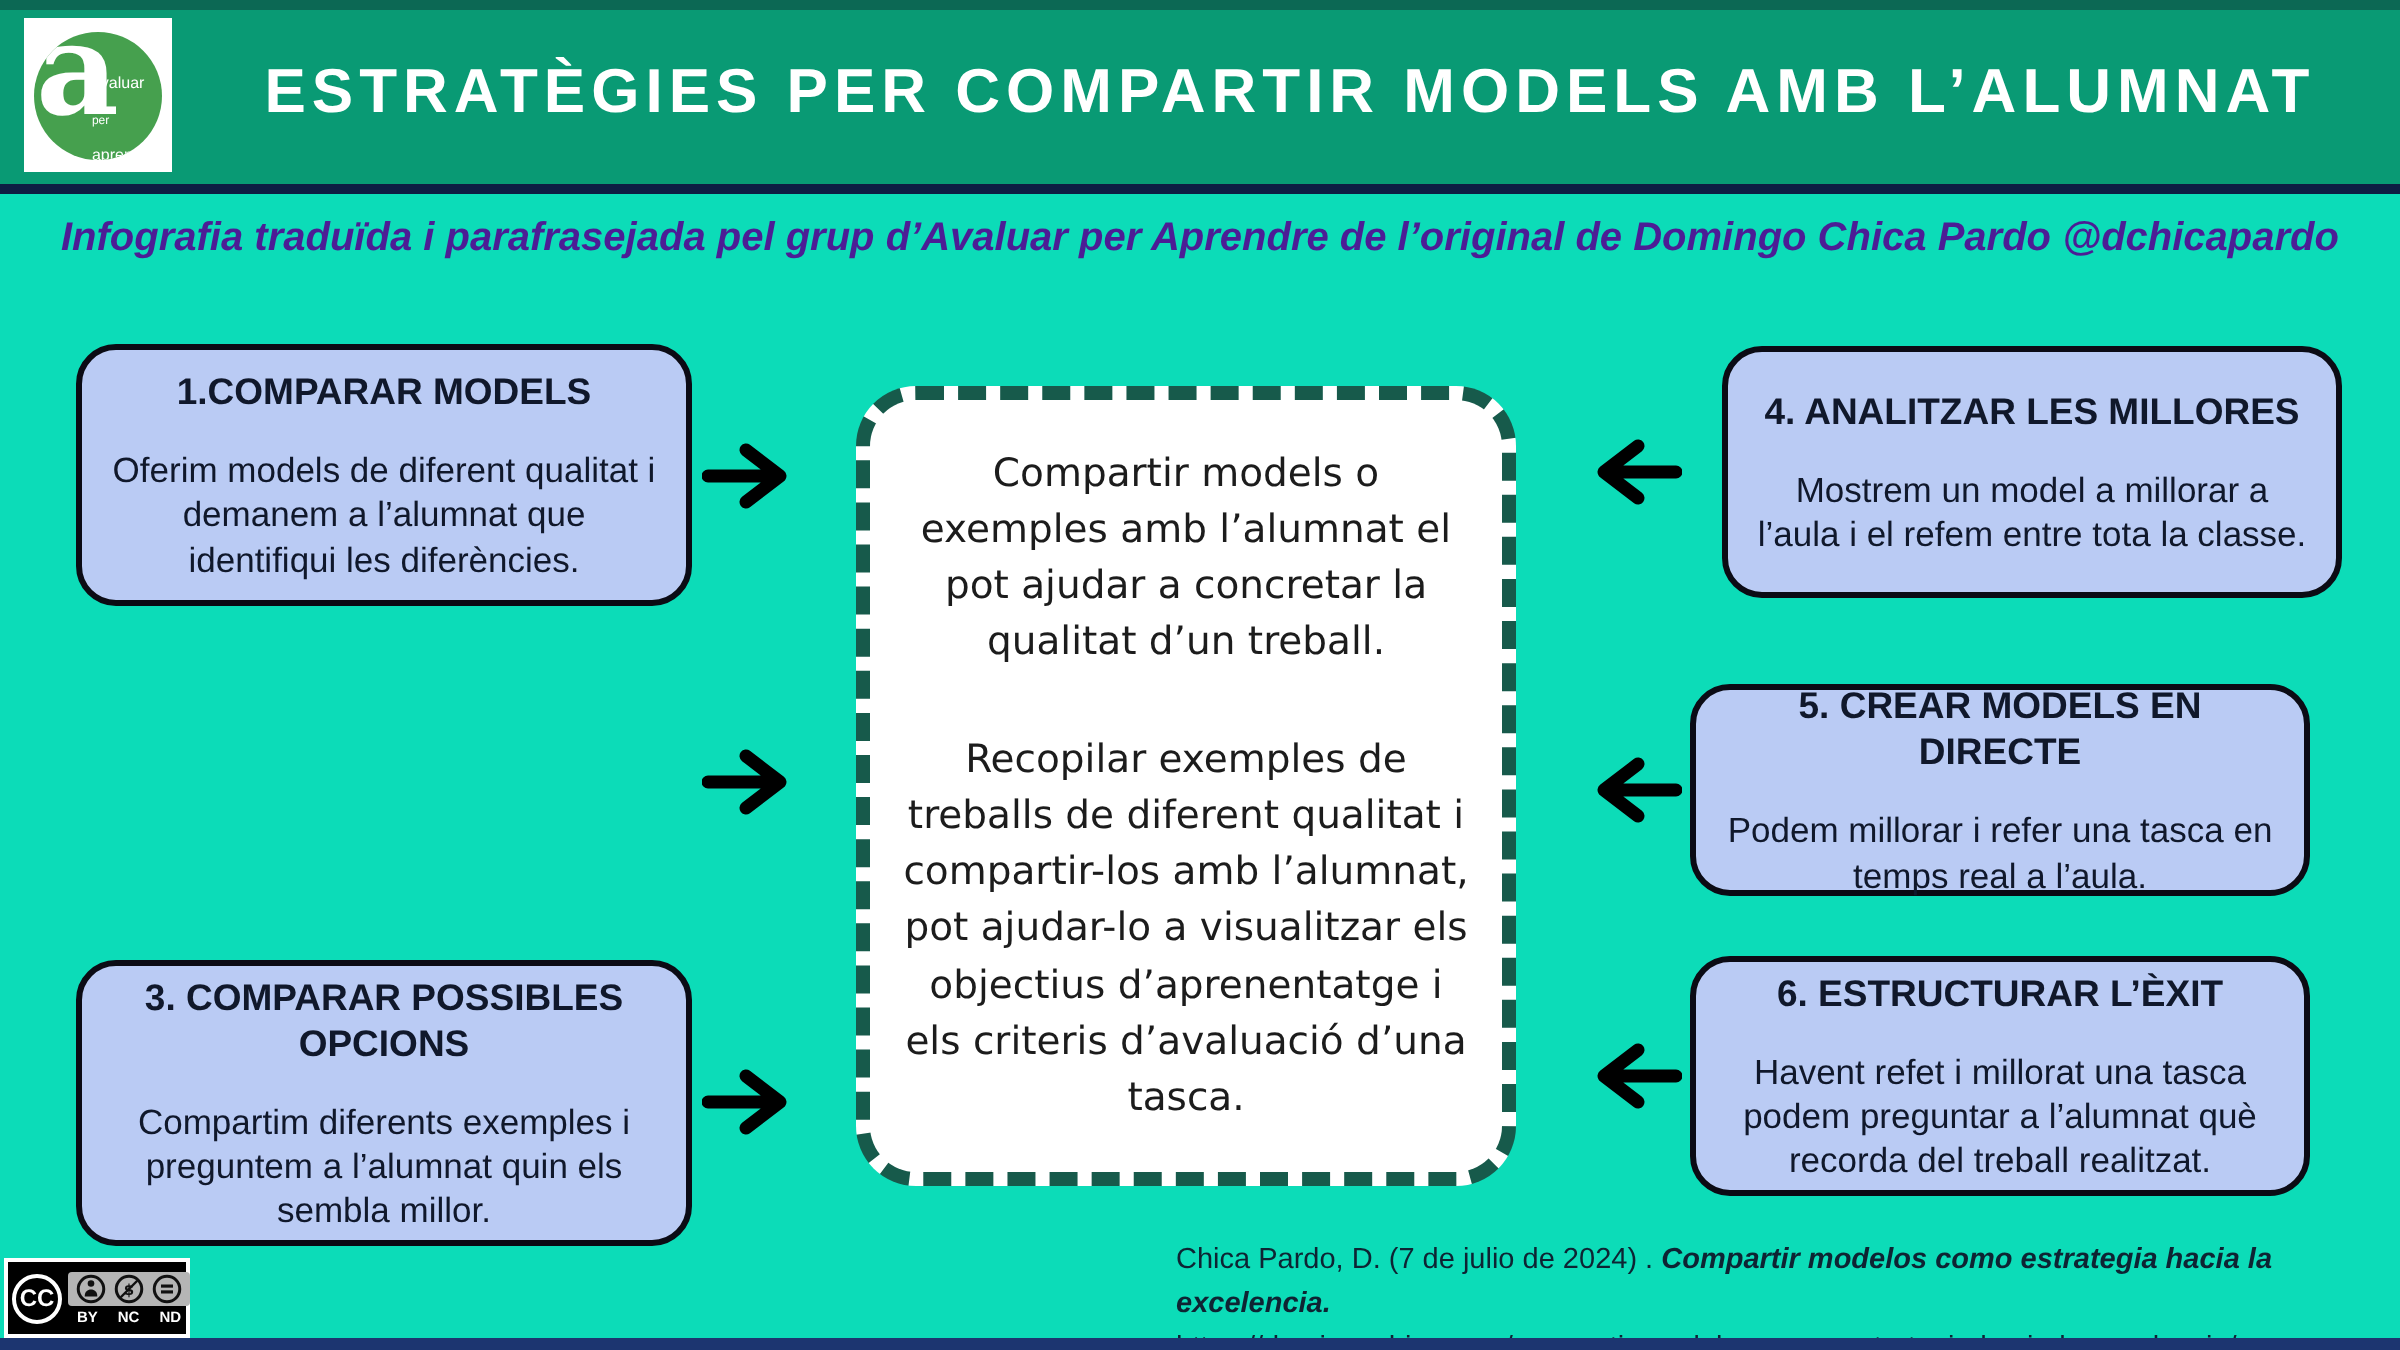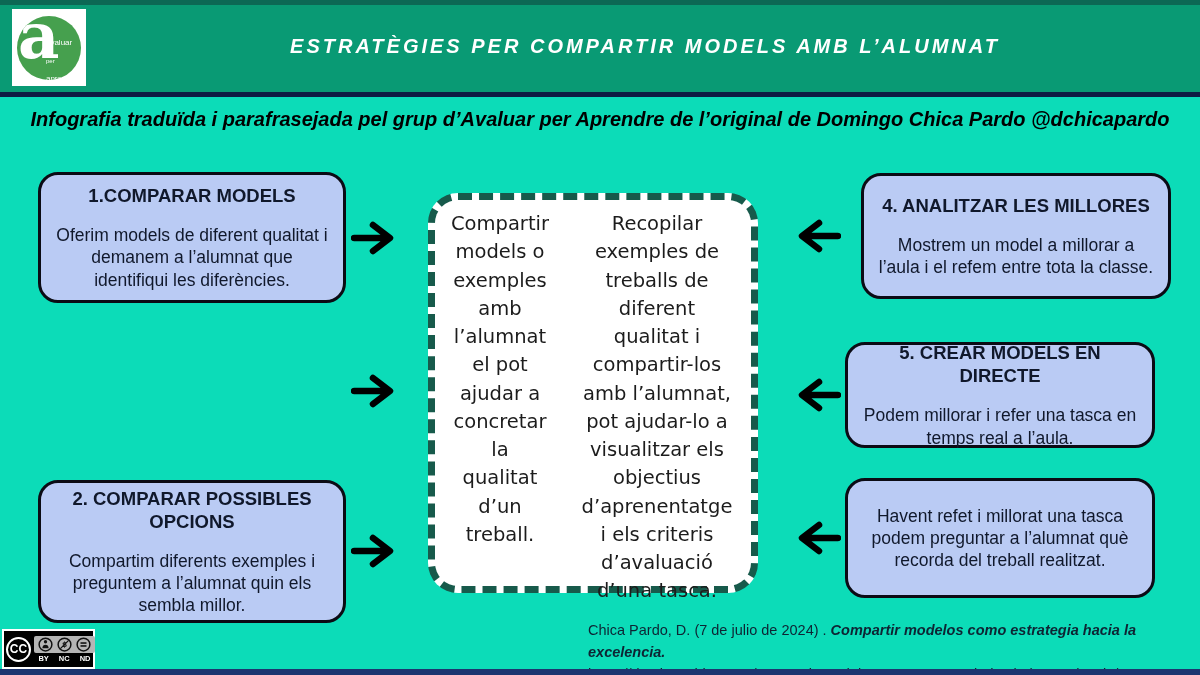--- a/index.html
+++ b/index.html
@@ -14,41 +14,41 @@
   .bottom-bar{position:absolute;left:0;bottom:0;width:1200px;height:6px;background:#1c3570;}
   .logo{position:absolute;left:12px;top:9px;width:74px;height:77px;background:#ffffff;
         display:flex;align-items:center;justify-content:center;}
   .logo-circle{width:64px;height:64px;border-radius:50%;background:#46a04e;position:relative;overflow:hidden;}
   .logo-a{position:absolute;left:1px;top:-12px;font-size:64px;font-weight:bold;color:#ffffff;
           font-family:"DejaVu Serif",serif;line-height:1;}
   .logo-text{position:absolute;right:3px;top:15px;color:#ffffff;text-align:left;line-height:1.15;}
   .logo-text .l1,.logo-text .l3{font-size:8px;}
   .logo-text .l2{font-size:6px;}
   .page-title{position:absolute;left:95px;top:0;width:1100px;height:92px;display:flex;
-        align-items:center;justify-content:center;color:#ffffff;font-size:20px;font-weight:bold;
-        letter-spacing:3px;white-space:nowrap;font-style:italic;}
+        align-items:center;justify-content:center;color:#ffffff;font-size:31px;font-weight:bold;
+        letter-spacing:3px;white-space:nowrap;}
   
   .subtitle{position:absolute;left:0;top:108px;width:1200px;text-align:center;
-        font-style:italic;font-weight:bold;font-size:20px;color:#000000;}
+        font-style:italic;font-weight:bold;font-size:20px;color:#4c1d95;}
   
   .sbox{position:absolute;background:#bacbf4;border:3px solid #0b0b14;border-radius:20px;
         display:flex;flex-direction:column;justify-content:center;text-align:center;
         padding:8px 12px;box-sizing:border-box;color:#10182b;gap:15px;}
   .sbox .t{font-weight:800;font-size:18.5px;line-height:1.25;margin-bottom:2px;}
   .sbox .b{font-size:17.5px;line-height:1.27;}
   #box1{left:38px;top:172px;width:308px;height:131px;}
   #box2{left:38px;top:318px;width:308px;height:146px;}
   #box3{left:38px;top:480px;width:308px;height:143px;}
   #box4{left:845px;top:173px;width:310px;height:126px;margin-left:16px;}
   #box5{left:845px;top:342px;width:310px;height:106px;}
   #box6{left:845px;top:478px;width:310px;height:120px;}
   
   .center-box{position:absolute;left:428px;top:193px;width:330px;height:400px;background:#ffffff;
         border:7px dashed #175a4b;border-radius:30px;box-sizing:border-box;
-        display:flex;flex-direction:row;justify-content:center;gap:30px;
+        display:flex;flex-direction:column;justify-content:center;gap:30px;
         padding:10px 16px;text-align:center;font-size:19.5px;line-height:1.45;color:#1c1c1c;
         font-family:"DejaVu Sans",sans-serif;}
   
   .arrow{position:absolute;width:46px;height:36px;}
   #ar1{left:351px;top:220px;} #ar2{left:351px;top:373px;} #ar3{left:351px;top:533px;}
   #al1{left:795px;top:218px;} #al2{left:795px;top:377px;} #al3{left:795px;top:520px;}
   
   .citation{position:absolute;left:588px;top:620px;width:606px;font-size:14.5px;
         color:#0e2433;line-height:1.5;text-align:left;}
   .citation .it{font-style:italic;font-weight:bold;}
@@ -83,33 +83,34 @@
   <div class="top-strip"></div>
   <div class="header-sep"></div>
 
   <div class="subtitle">Infografia traduïda i parafrasejada pel grup d’Avaluar per Aprendre de l’original de Domingo Chica Pardo @dchicapardo</div>
 
   <div class="sbox" id="box1">
     <div class="t">1.COMPARAR MODELS</div>
     <div class="b">Oferim models de diferent qualitat i demanem a l’alumnat que identifiqui les diferències.</div>
   </div>
   <div class="sbox" id="box3">
-    <div class="t">2. COMPARAR POSSIBLES OPCIONS</div>
+    <div class="t">3. COMPARAR POSSIBLES OPCIONS</div>
     <div class="b">Compartim diferents exemples i preguntem a l’alumnat quin els sembla millor.</div>
   </div>
 
   <div class="sbox" id="box4">
     <div class="t">4. ANALITZAR LES MILLORES</div>
     <div class="b">Mostrem un model a millorar a l’aula i el refem entre tota la classe.</div>
   </div>
   <div class="sbox" id="box5">
     <div class="t">5. CREAR MODELS EN DIRECTE</div>
     <div class="b">Podem millorar i refer una tasca en temps real a l’aula.</div>
   </div>
   <div class="sbox" id="box6">
+    <div class="t">6. ESTRUCTURAR L’ÈXIT</div>
     <div class="b">Havent refet i millorat una tasca podem preguntar a l’alumnat què recorda del treball realitzat.</div>
   </div>
 
   <div class="center-box">
     <div>Compartir models o exemples amb l’alumnat el pot ajudar a concretar la qualitat d’un treball.</div>
     <div>Recopilar exemples de treballs de diferent qualitat i compartir-los amb l’alumnat, pot ajudar-lo a visualitzar els objectius d’aprenentatge i els criteris d’avaluació d’una tasca.</div>
   </div>
 
   <svg class="arrow" id="ar1" viewBox="0 0 46 36">
     <path d="M3 18 H32 M22 5 L39 18 L22 31" stroke="#000" stroke-width="6.5" fill="none" stroke-linecap="round" stroke-linejoin="round"></path>

